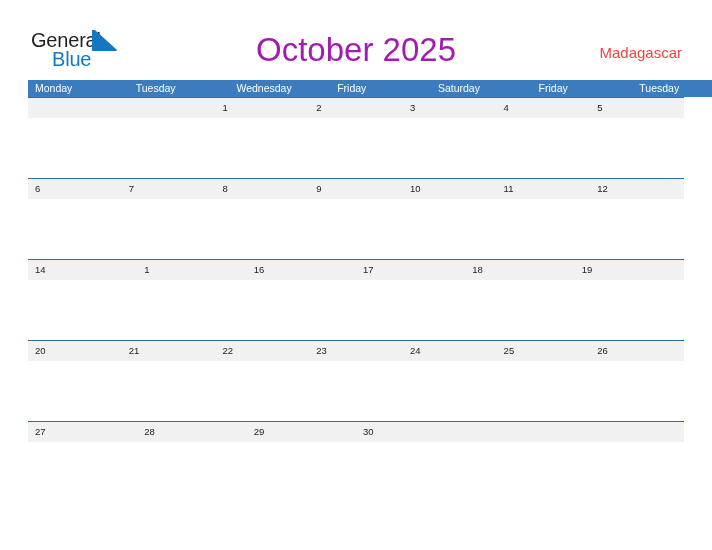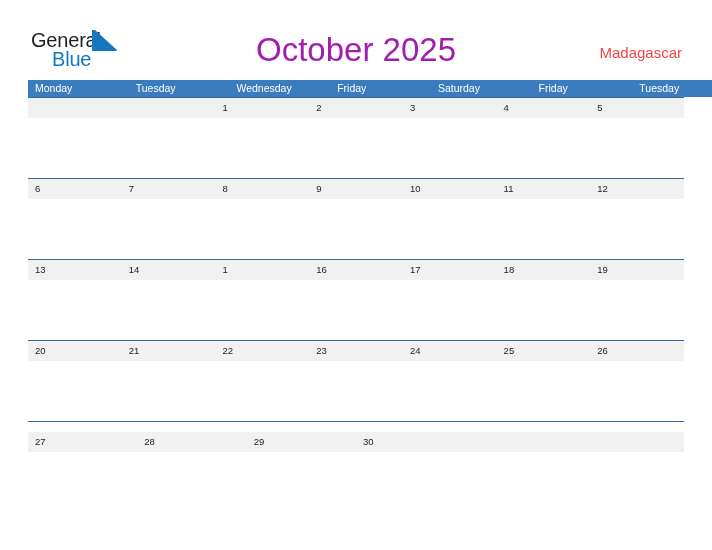--- a/index.html
+++ b/index.html
@@ -114,21 +114,20 @@
 
   .week-row {
     display: flex;
     width: 656px;
     height: 81px;
     border-top: 1px solid #2e6da4;
     box-sizing: border-box;
   }
   .week-row.last {
     height: 21px;
-    align-items: center;
   }
   .day-cell {
     flex: 1 1 0;
     position: relative;
     box-sizing: border-box;
     background: #ffffff;
   }
   .day-band {
     position: absolute;
     left: 0;
@@ -242,24 +241,20 @@
         </div>
       <div class="day-cell">
           <div class="day-band"></div>
           <div class="day-num">12</div>
         </div>
     </div>
 
     <div class="week-row">
       <div class="day-cell">
           <div class="day-band"></div>
-          <div class="day-num">13</div>
-        </div>
-      <div class="day-cell">
-          <div class="day-band"></div>
           <div class="day-num">14</div>
         </div>
       <div class="day-cell">
           <div class="day-band"></div>
           <div class="day-num">1</div>
         </div>
       <div class="day-cell">
           <div class="day-band"></div>
           <div class="day-num">16</div>
         </div>

